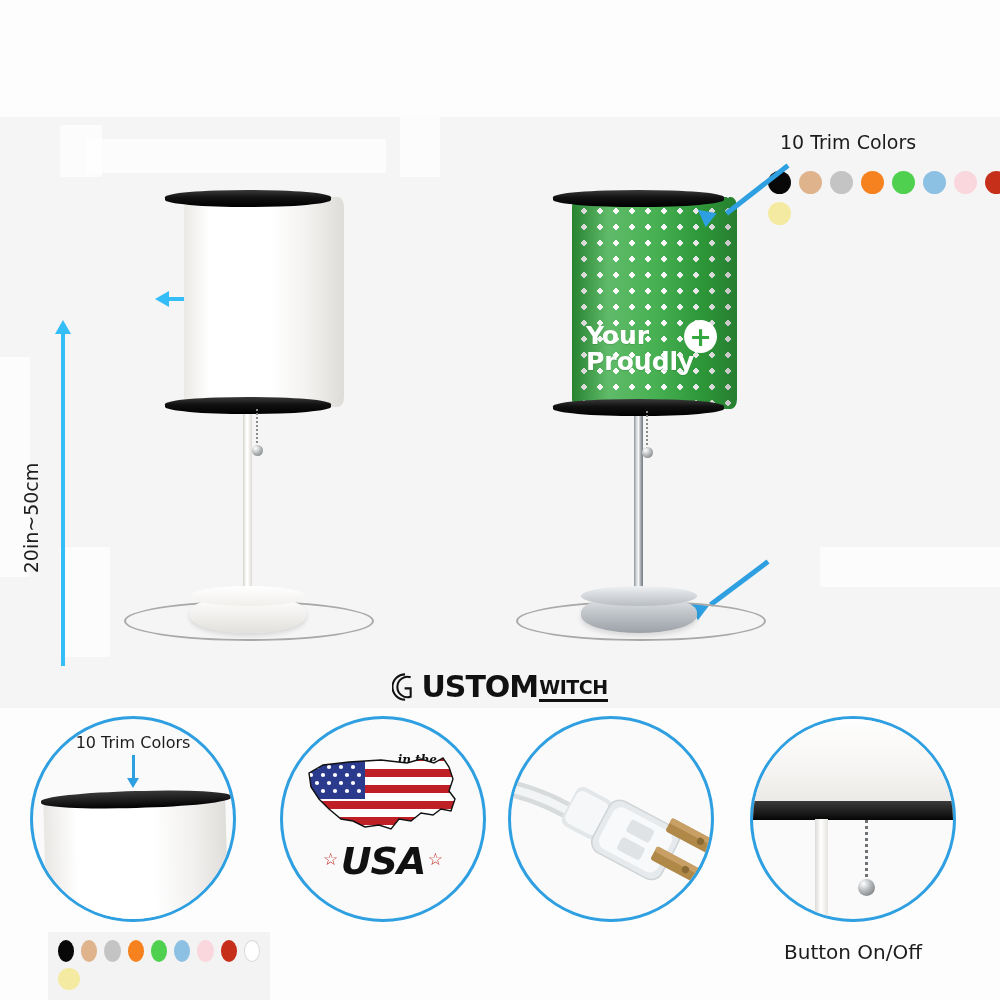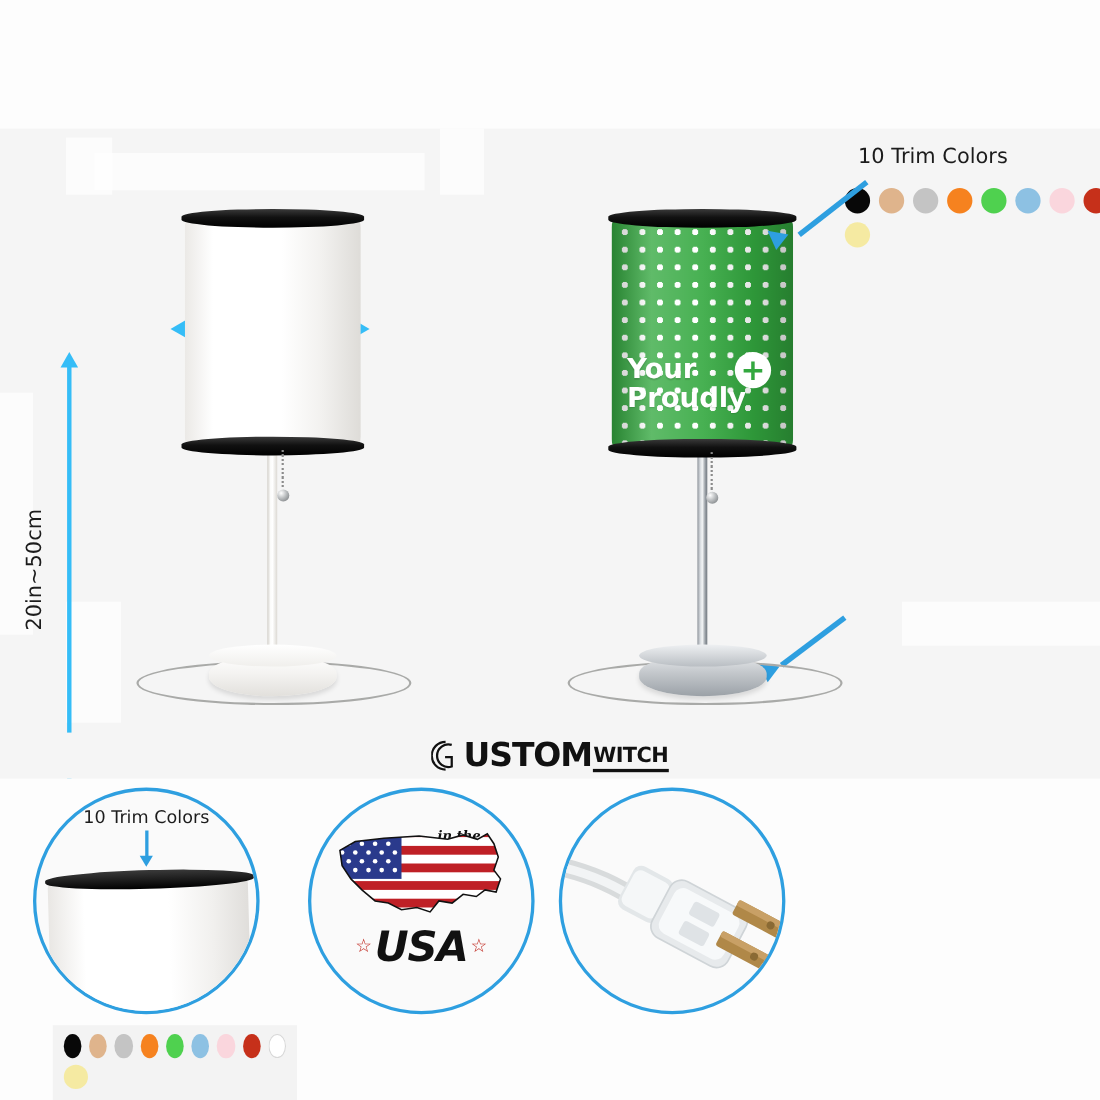--- a/index.html
+++ b/index.html
@@ -65,21 +65,21 @@
     position: absolute; left: -39px; top: 390px; width: 140px;
     transform: rotate(-90deg); text-align: center;
     font-size: 19px; color: #1c1c1c;
     font-family: "DejaVu Sans", sans-serif; white-space: nowrap;
   }
 
   
   .lamp { position: absolute; }
   .shade { position: absolute; }
   .shade-body {
-    position: absolute; left: 0; top: 0; width: 100%; height: 100%;
+    position: absolute; left: 16px; top: 0; width: 100%; height: 100%;
     border-radius: 6px / 10px; overflow: hidden;
   }
   .trim-top, .trim-bot {
     position: absolute; left: -3px; width: calc(100% + 6px); height: 17px;
     background: linear-gradient(180deg,#3a3a3a 0%,#111 45%,#000 100%);
     border-radius: 50% / 42%;
     z-index: 5;
   }
   .trim-top { top: -7px; }
   .trim-bot { bottom: -7px; }
@@ -497,20 +497,30 @@
             <rect x="150" y="96" width="48" height="6" rx="2" fill="#c8a066"></rect>
             <circle cx="186" cy="103.5" r="3.6" fill="#8a6a34"></circle>
             <rect x="150" y="128" width="48" height="15" rx="2.5" fill="#b08848"></rect>
             <rect x="150" y="128" width="48" height="6" rx="2" fill="#c8a066"></rect>
             <circle cx="186" cy="135.5" r="3.6" fill="#8a6a34"></circle>
           </g>
         </svg>
       </div>
     </div>
 
+    <div class="feature" style="left:742px;">
+      <div class="circle">
+        <div class="c4-shade"></div>
+        <div class="c4-trim"></div>
+        <div class="c4-pole"></div>
+        <div class="c4-chain"></div>
+        <div class="c4-bead"></div>
+      </div>
+      <div class="feature-caption">Button On/Off</div>
+    </div>
 
     <div class="bottom-swatches" style="top:224px;" id="bottom-swatches">
         <div class="row">
           <div class="sw" style="background: rgb(8, 8, 8);"></div>
           <div class="sw" style="background: rgb(223, 180, 140);"></div>
           <div class="sw" style="background: rgb(196, 196, 196);"></div>
           <div class="sw" style="background: rgb(246, 130, 31);"></div>
           <div class="sw" style="background: rgb(79, 209, 79);"></div>
           <div class="sw" style="background: rgb(141, 193, 227);"></div>
           <div class="sw" style="background: rgb(250, 214, 221);"></div>

